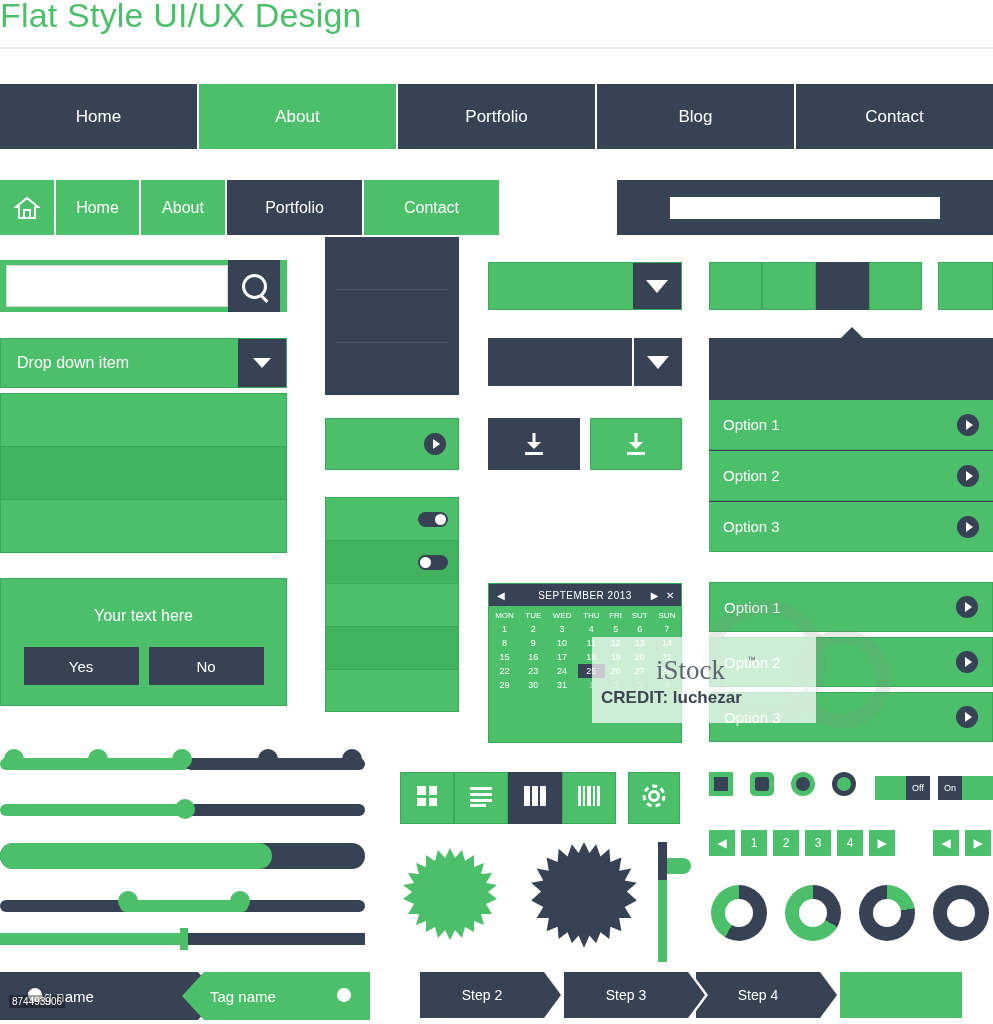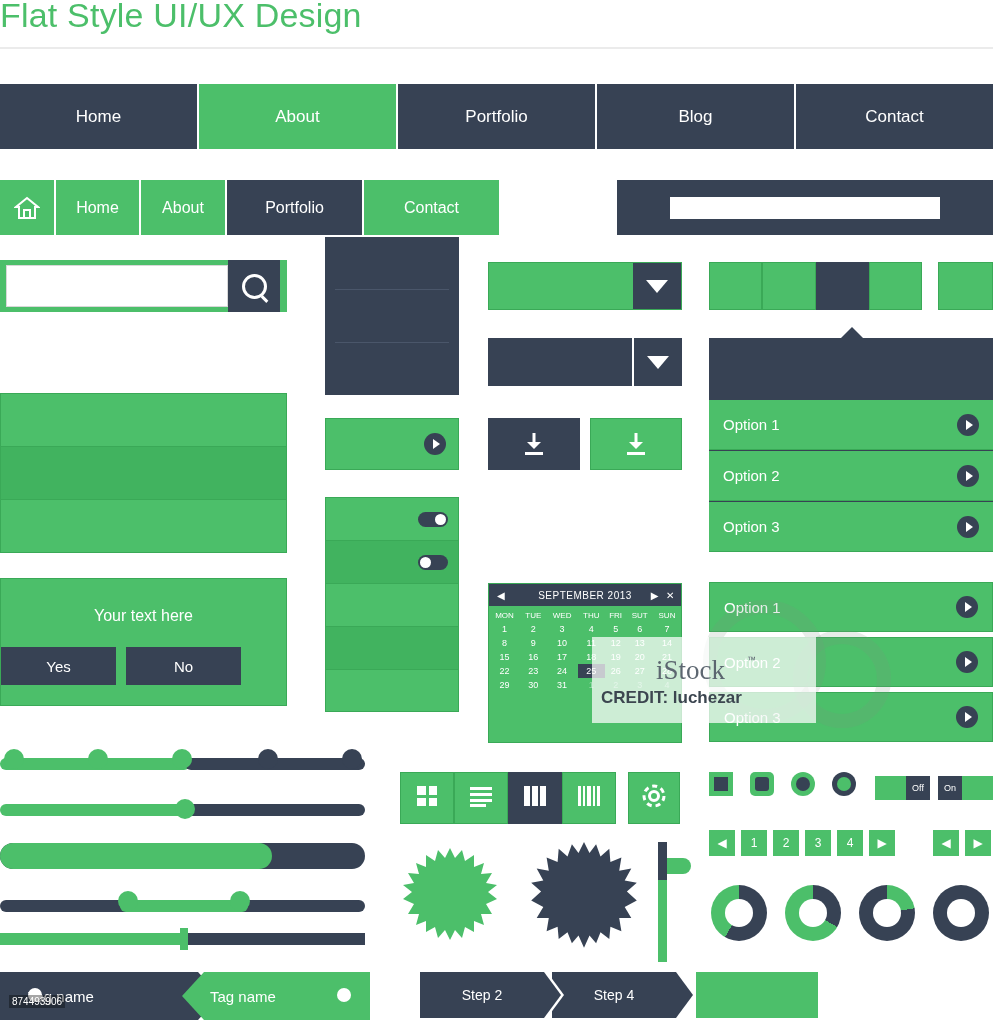--- a/index.html
+++ b/index.html
@@ -62,21 +62,21 @@
   .dd .arrowbox{width:48px;height:48px;background:#374254;display:flex;align-items:center;justify-content:center;}
   .caret-d{width:0;height:0;border-left:9px solid transparent;border-right:9px solid transparent;border-top:10px solid #ffffff;}
   .ddlist{position:absolute;left:0;top:393px;width:287px;height:160px;background:#4cbf6a;border:1px solid #3aa957;box-sizing:border-box;}
   .ddlist .row{height:52px;border-bottom:1px solid #3aa957;}
   .ddlist .row.alt{background:#41b35f;}
   .ddlist .row:last-child{border-bottom:none;}
 
   
   .tbox{position:absolute;left:0;top:578px;width:287px;height:128px;background:#4cbf6a;border:1px solid #3aa957;box-sizing:border-box;}
   .tbox .t{color:#ffffff;font-size:16px;text-align:center;margin-top:28px;}
-  .tbox .btns{display:flex;gap:10px;margin-top:22px;}
+  .tbox .btns{display:flex;gap:10px;justify-content:center;margin-top:22px;}
   .tbox .btn{width:115px;height:38px;background:#374254;color:#fff;display:flex;align-items:center;justify-content:center;font-size:15px;}
 
   
   .sl{position:absolute;left:0;}
   .track-dark{height:12px;background:#374254;border-radius:6px;}
   .track-green{height:12px;background:#4cbf6a;border-radius:6px;}
   .knob{width:20px;height:20px;border-radius:50%;position:absolute;top:-4px;}
   .knob.g{background:#4cbf6a;}
   .knob.d{background:#374254;}
 
@@ -207,20 +207,26 @@
     <div class="field"></div>
   </div>
 
   <div class="gsearch">
     <div class="inp"></div>
     <div class="btn">
       <span class="mag"></span>
     </div>
   </div>
 
+  <div class="dd">
+    <span class="lbl">Drop down item</span>
+    <span class="arrowbox">
+      <span class="caret-d"></span>
+    </span>
+  </div>
   <div class="ddlist">
     <div class="row"></div>
     <div class="row alt"></div>
     <div class="row"></div>
   </div>
 
   <div class="tbox">
     <div class="t">Your text here</div>
     <div class="btns">
       <div class="btn">Yes</div>
@@ -561,20 +567,25 @@
   <div class="donut" style="left:933px;top:885px;background:#374254;">
     <div style="position:absolute;left:14px;top:14px;width:28px;height:28px;border-radius:50%;background:#fff;"></div>
   </div>
 
   <div class="steps">
     <div class="step" style="width:112px;margin-left:20px">
       <span>Step 2</span>
       <span class="chevbg"></span>
         <span class="chev"></span>
     </div>
+    <div class="step" style="width:112px;margin-left:20px">
+      <span>Step 3</span>
+      <span class="chevbg"></span>
+        <span class="chev"></span>
+    </div>
     <div class="step" style="width:112px;margin-left:8px">
       <span>Step 4</span>
       <span class="chevbg"></span>
         <span class="chev"></span>
     </div>
     <div class="step finish" style="width:110px;margin-left:20px">
       
     </div>
   </div>
 

